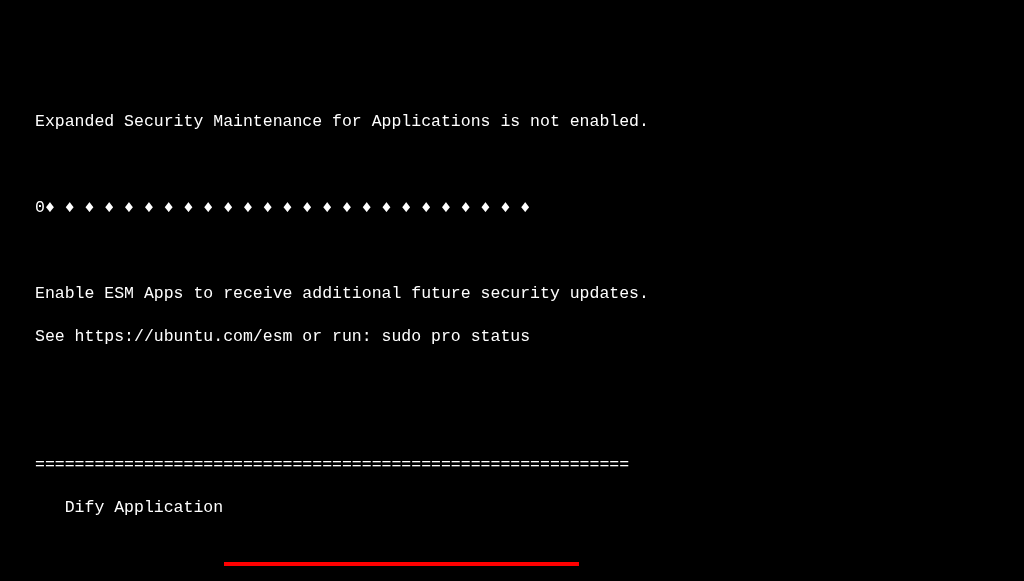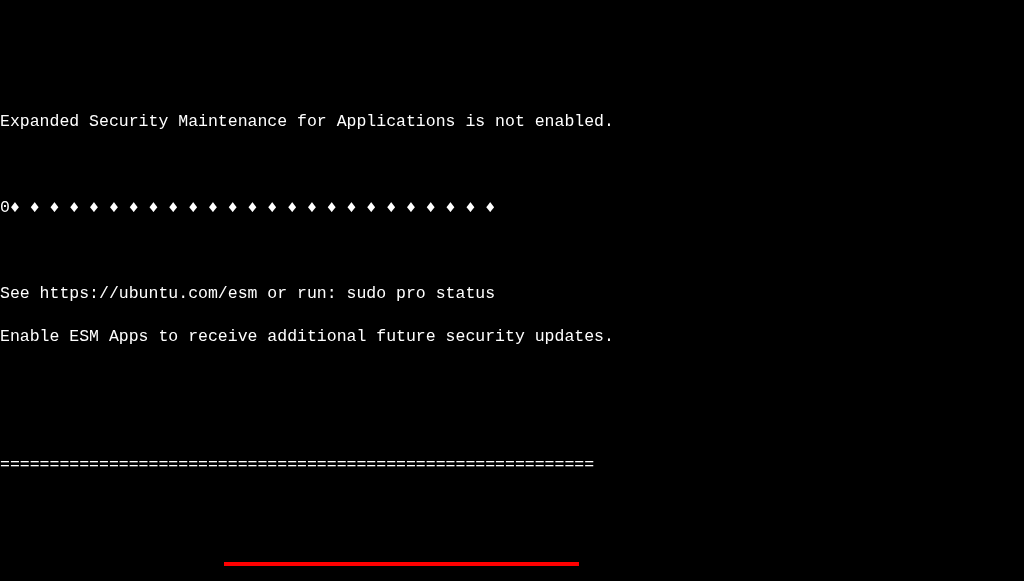--- a/index.html
+++ b/index.html
@@ -16,45 +16,47 @@
       width: 1024px;
       height: 581px;
       overflow: hidden;
       padding: 4px 0 0 0;
       white-space: pre;
       position: relative;
     }
     .line {
       display: block;
       min-height: 1.3em;
+      padding-left: 35px;
     }
     .underline {
       position: absolute;
       height: 4px;
       background: #ff0000;
       left: 224px;
       bottom: 15px;
       width: 355px;
     }
   </style>
 </head>
 <body>
 
 
 
 <div class="terminal">
 <span class="line">Expanded Security Maintenance for Applications is not enabled.</span>
 <span class="line"> </span>
 <span class="line">0♦ ♦ ♦ ♦ ♦ ♦ ♦ ♦ ♦ ♦ ♦ ♦ ♦ ♦ ♦ ♦ ♦ ♦ ♦ ♦ ♦ ♦ ♦ ♦ ♦</span>
 <span class="line"> </span>
+<span class="line">Enable ESM Apps to receive additional future security updates.</span>
 <span class="line">See https://ubuntu.com/esm or run: sudo pro status</span>
-<span class="line">Enable ESM Apps to receive additional future security updates.</span>
 <span class="line"> </span>
 <span class="line"> </span>
 <span class="line">============================================================</span>
+<span class="line">   Dify Application</span>
 
 
 
 
 
 
 
 
 
 

